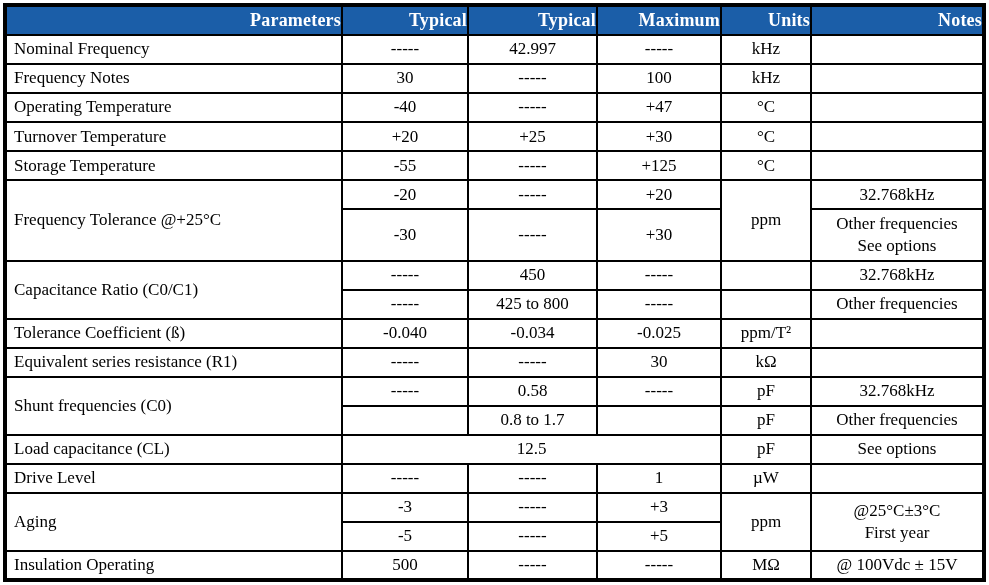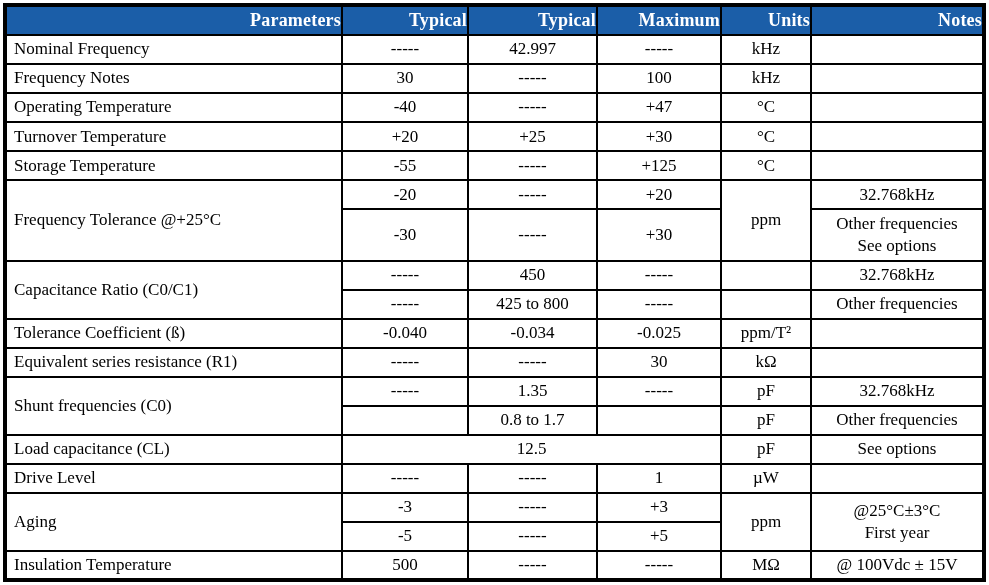--- a/index.html
+++ b/index.html
@@ -167,21 +167,21 @@
           <td class="param">Equivalent series resistance (R1)</td>
           <td>-----</td>
           <td>-----</td>
           <td>30</td>
           <td>kΩ</td>
           <td></td>
         </tr>
         <tr>
           <td rowspan="2" class="param">Shunt frequencies (C0)</td>
           <td>-----</td>
-          <td>1.35</td>
+          <td>0.58</td>
           <td>-----</td>
           <td>pF</td>
           <td>32.768kHz</td>
         </tr>
         <tr>
           <td></td>
           <td>0.8 to 1.7</td>
           <td></td>
           <td>pF</td>
           <td>Other frequencies</td>
@@ -208,21 +208,21 @@
           <td rowspan="2">ppm</td>
           <td rowspan="2">@25°C±3°C
 First year</td>
         </tr>
         <tr>
           <td>-5</td>
           <td>-----</td>
           <td>+5</td>
         </tr>
         <tr>
-          <td class="param">Insulation Temperature</td>
+          <td class="param">Insulation Operating</td>
           <td>500</td>
           <td>-----</td>
           <td>-----</td>
           <td>MΩ</td>
           <td>@ 100Vdc ± 15V</td>
         </tr>
       </tbody>
   </table>
 </div>
 

